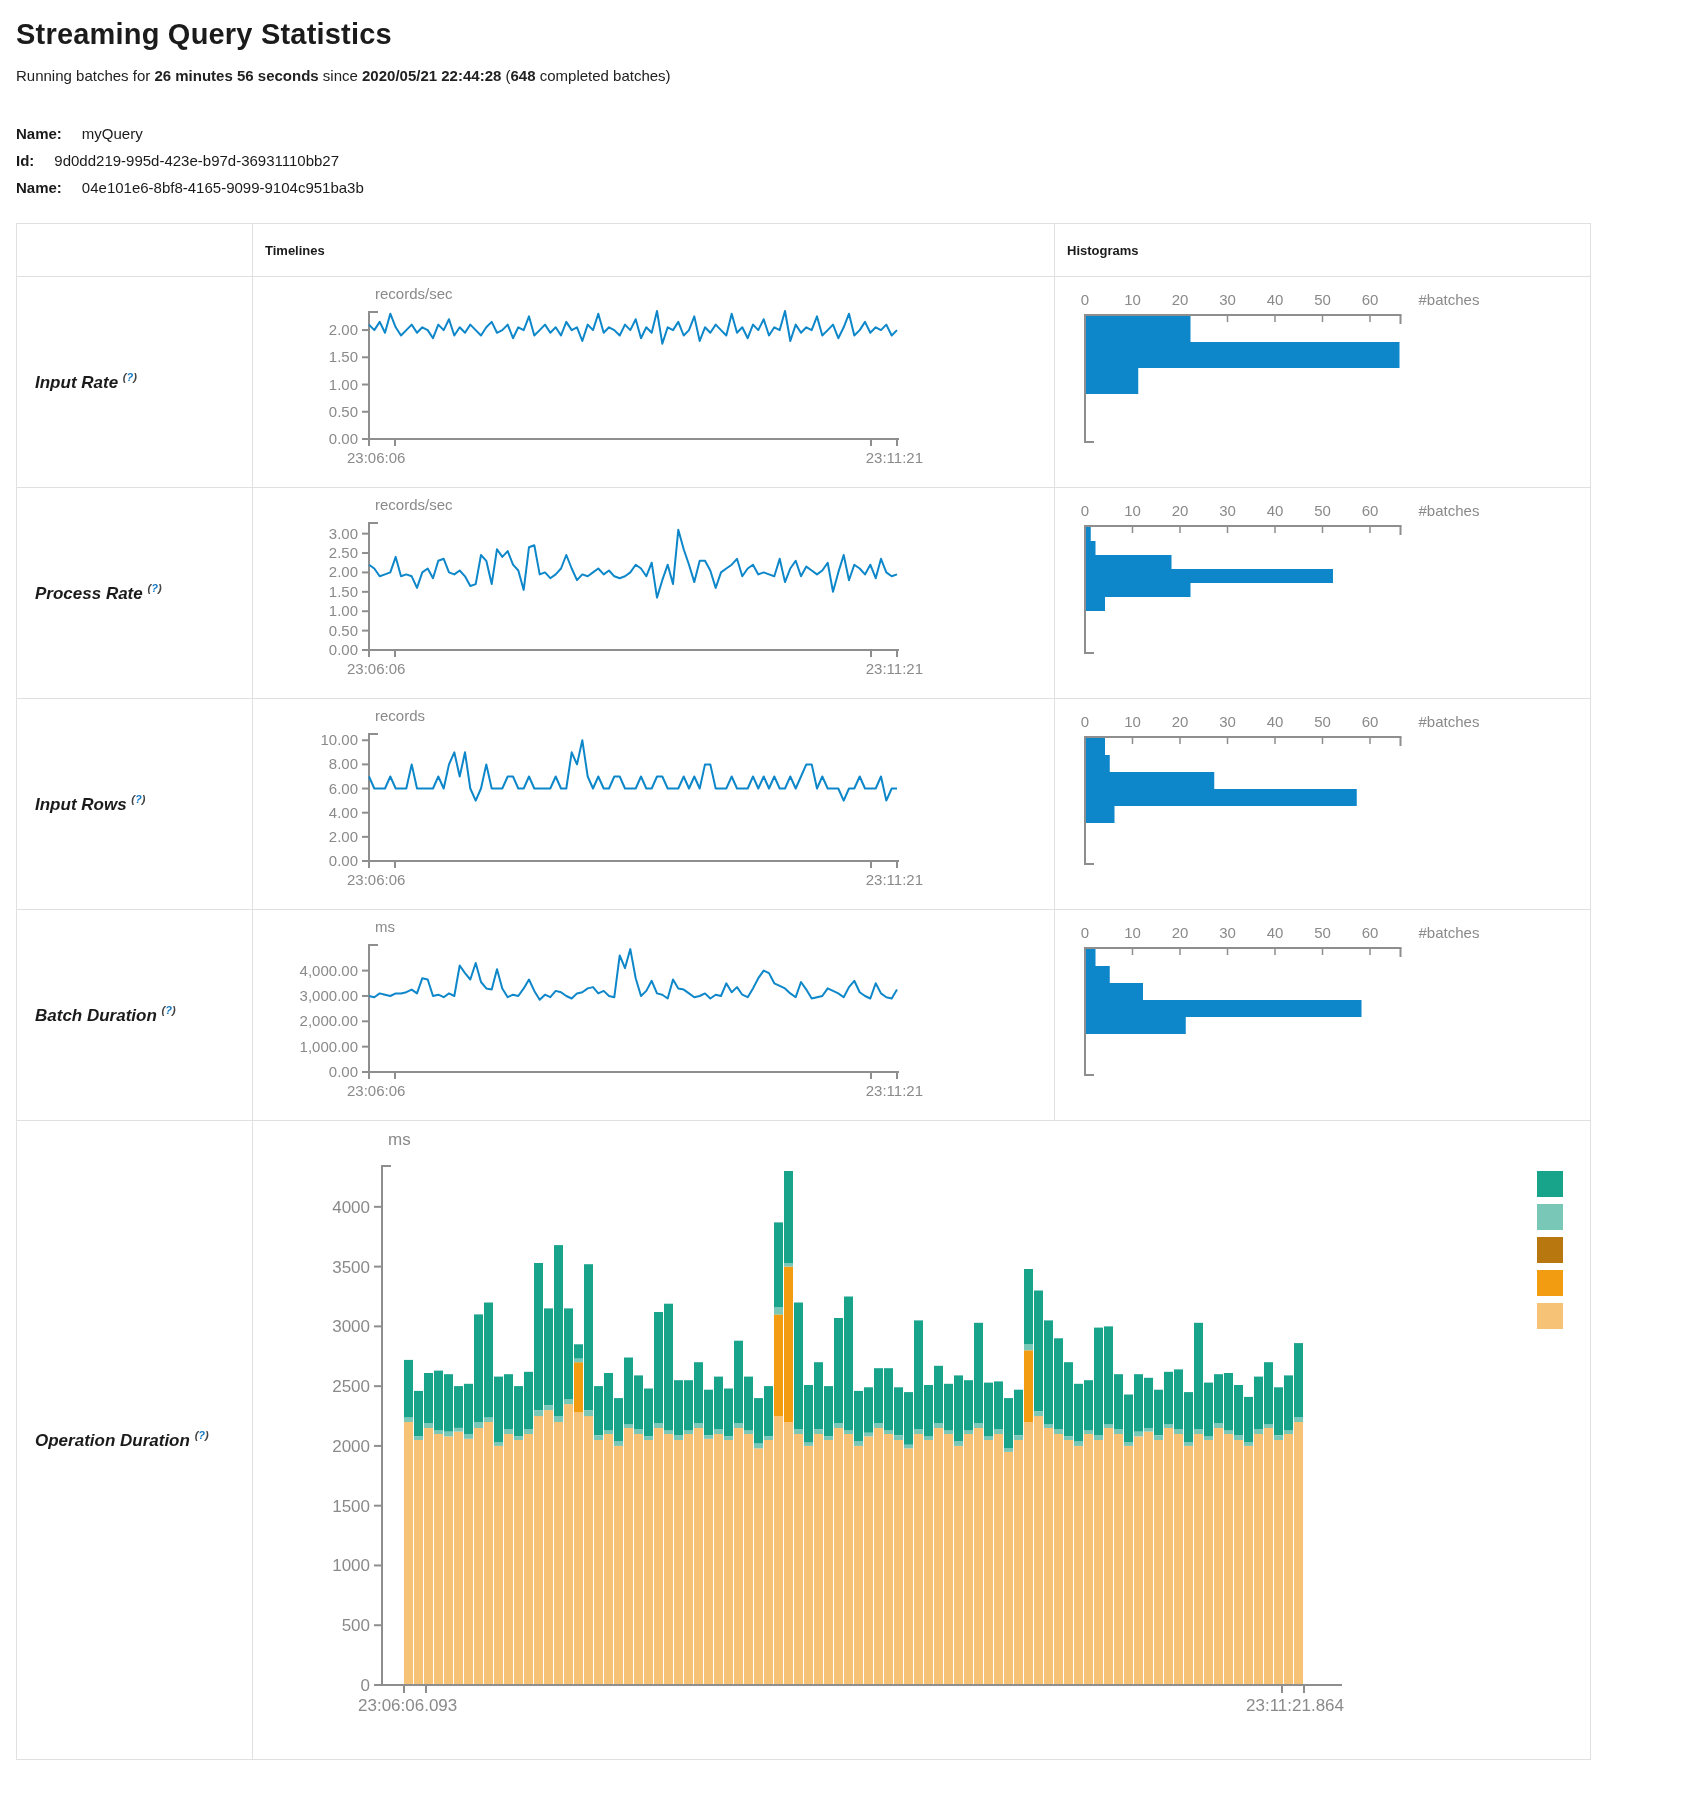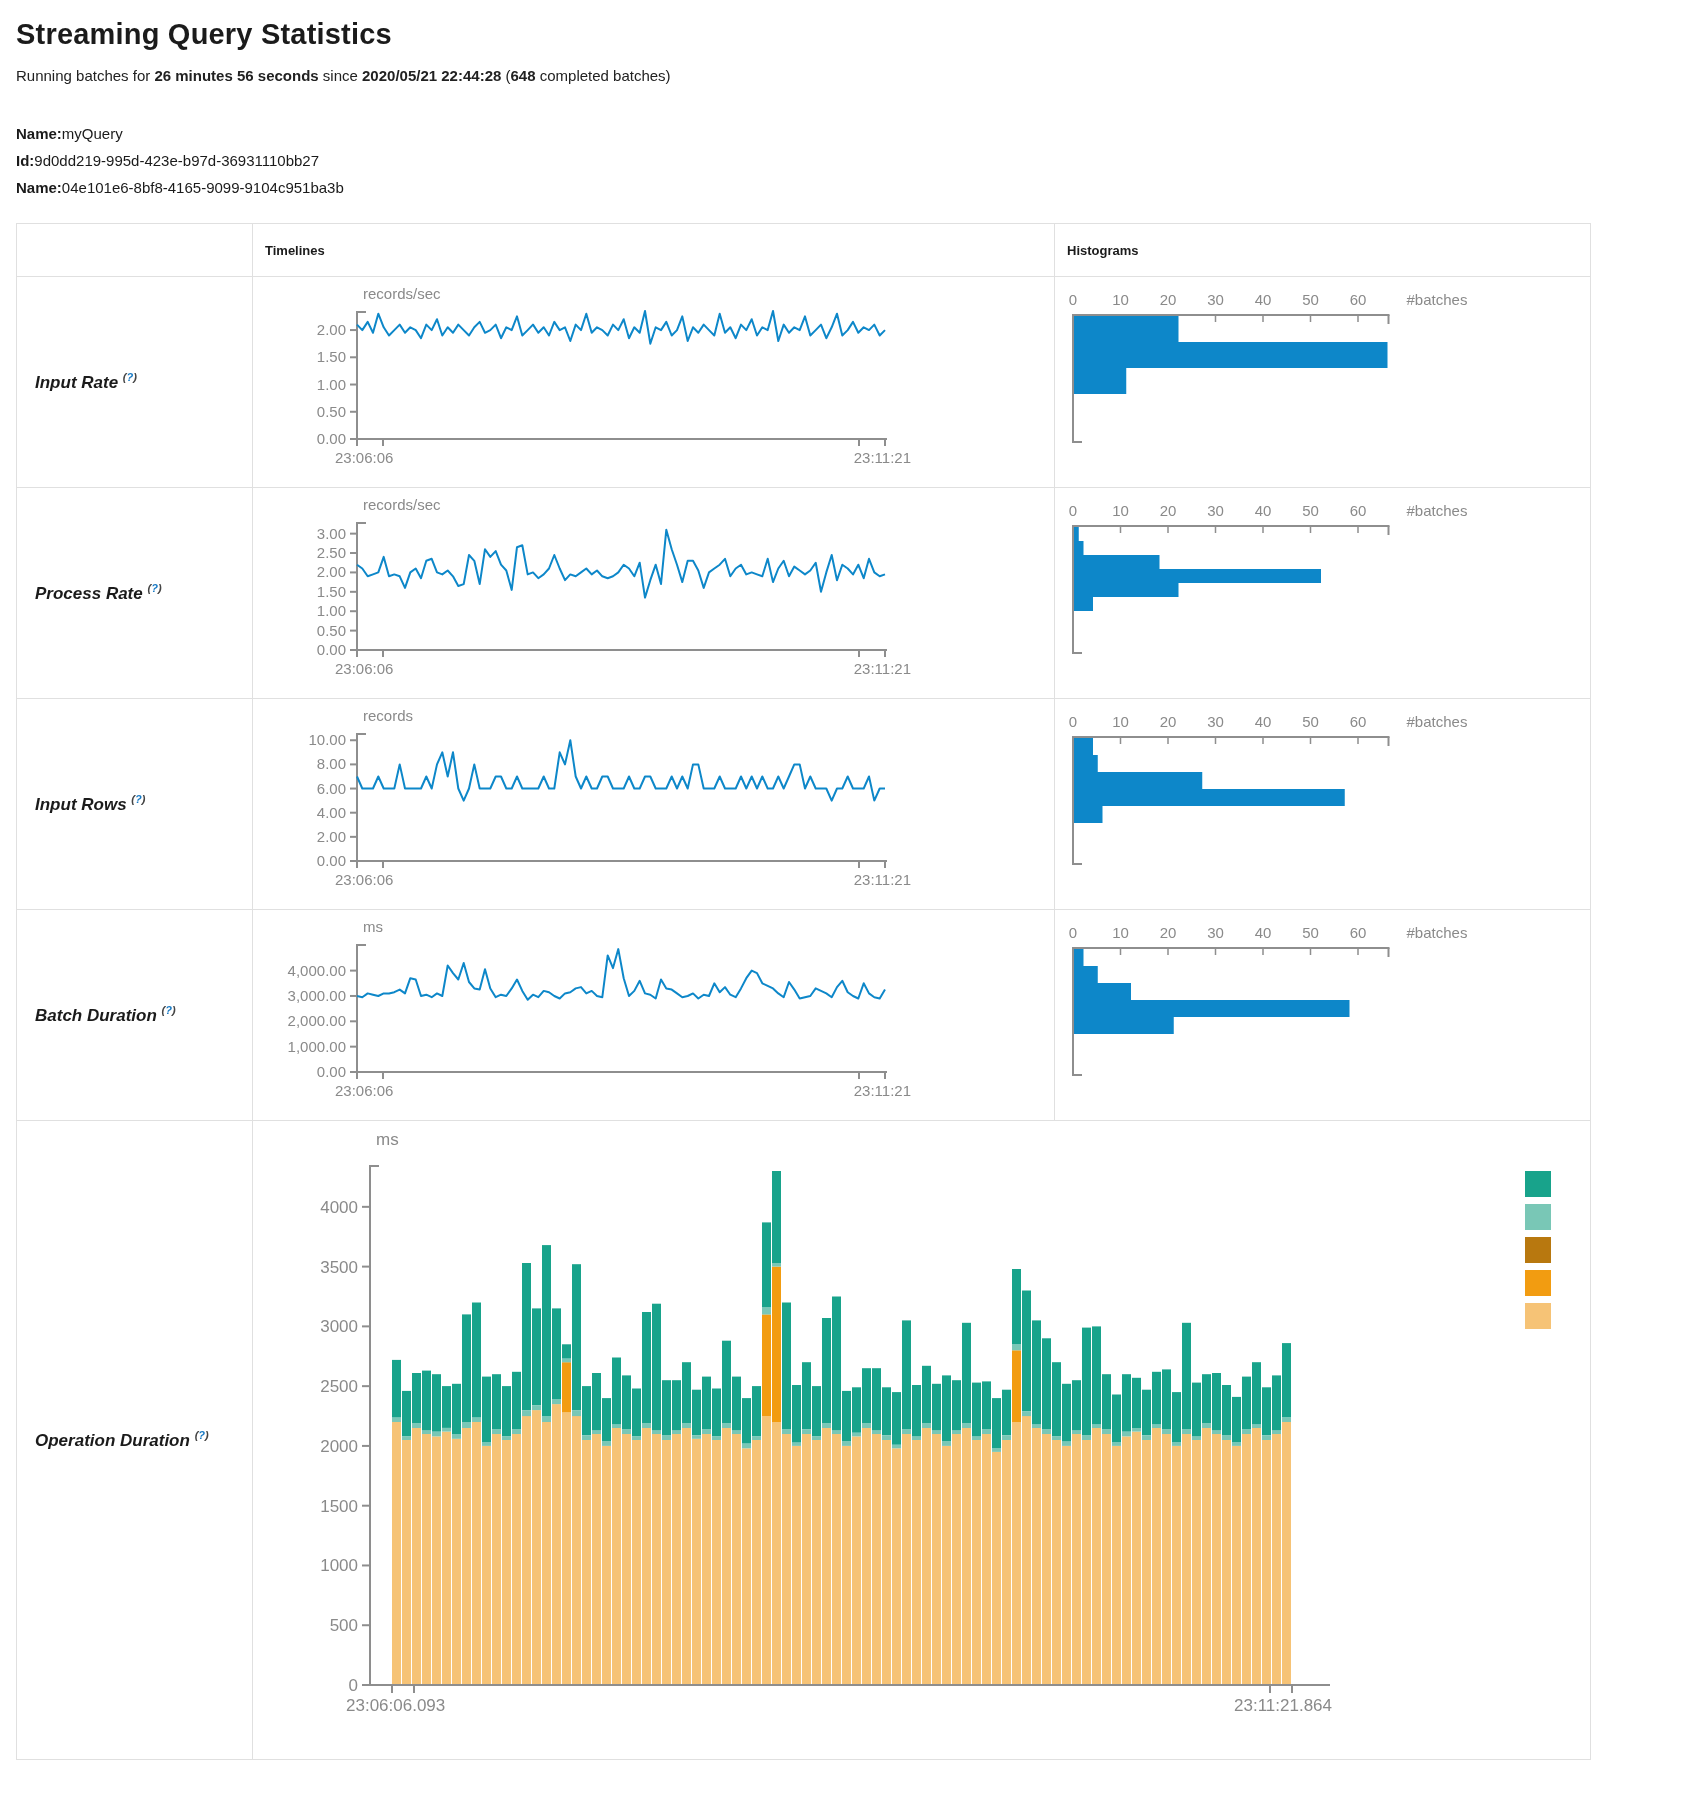--- a/index.html
+++ b/index.html
@@ -1,30 +1,30 @@
 <!DOCTYPE html>
 <html><head>
 <meta charset="utf-8">
 <style>
   html,body{margin:0;padding:0;background:#fff;color:#1b1b1b;
     font-family:"Liberation Sans",sans-serif;}
   .wrap{width:1616px;box-sizing:border-box;padding:12px 16px;}
   h1{font-size:29px;margin:6px 0 16px 0;letter-spacing:.2px;}
   .subtitle{font-size:15px;margin:0 0 36px 0;color:#222;}
   .meta{font-size:15px;line-height:27px;margin:0 0 22px 0;}
-  .meta b{margin-right:0;}
+  .meta b{margin-right:20px;}
   table.stats{border-collapse:collapse;width:1574px;table-layout:fixed;}
   table.stats th,table.stats td{border:1px solid #e0e0e0;}
   thead th{height:52px;text-align:left;font-size:13px;padding:0 12px;
     vertical-align:middle;background:#fff;}
   td.rowlabel{font-size:17px;font-weight:bold;padding-left:18px;
     vertical-align:middle;background:#fff;font-style:italic;}
   sup.help{font-size:11px;font-weight:bold;color:#444;cursor:pointer;}
   sup.help .q{color:#1779c4;}
-  td.chartcell{padding:8px 0 0 4px;vertical-align:top;background:#fff;}
+  td.chartcell{padding:8px 0 0 16px;vertical-align:top;background:#fff;}
   tr.metricrow{height:211px;}
   tr.bigrow{height:639px;}
   svg{font-family:"Liberation Sans",sans-serif;display:block;}
 </style>
 </head>
 <body>
 
 <div class="wrap">
   <h1>Streaming Query Statistics</h1>
 

